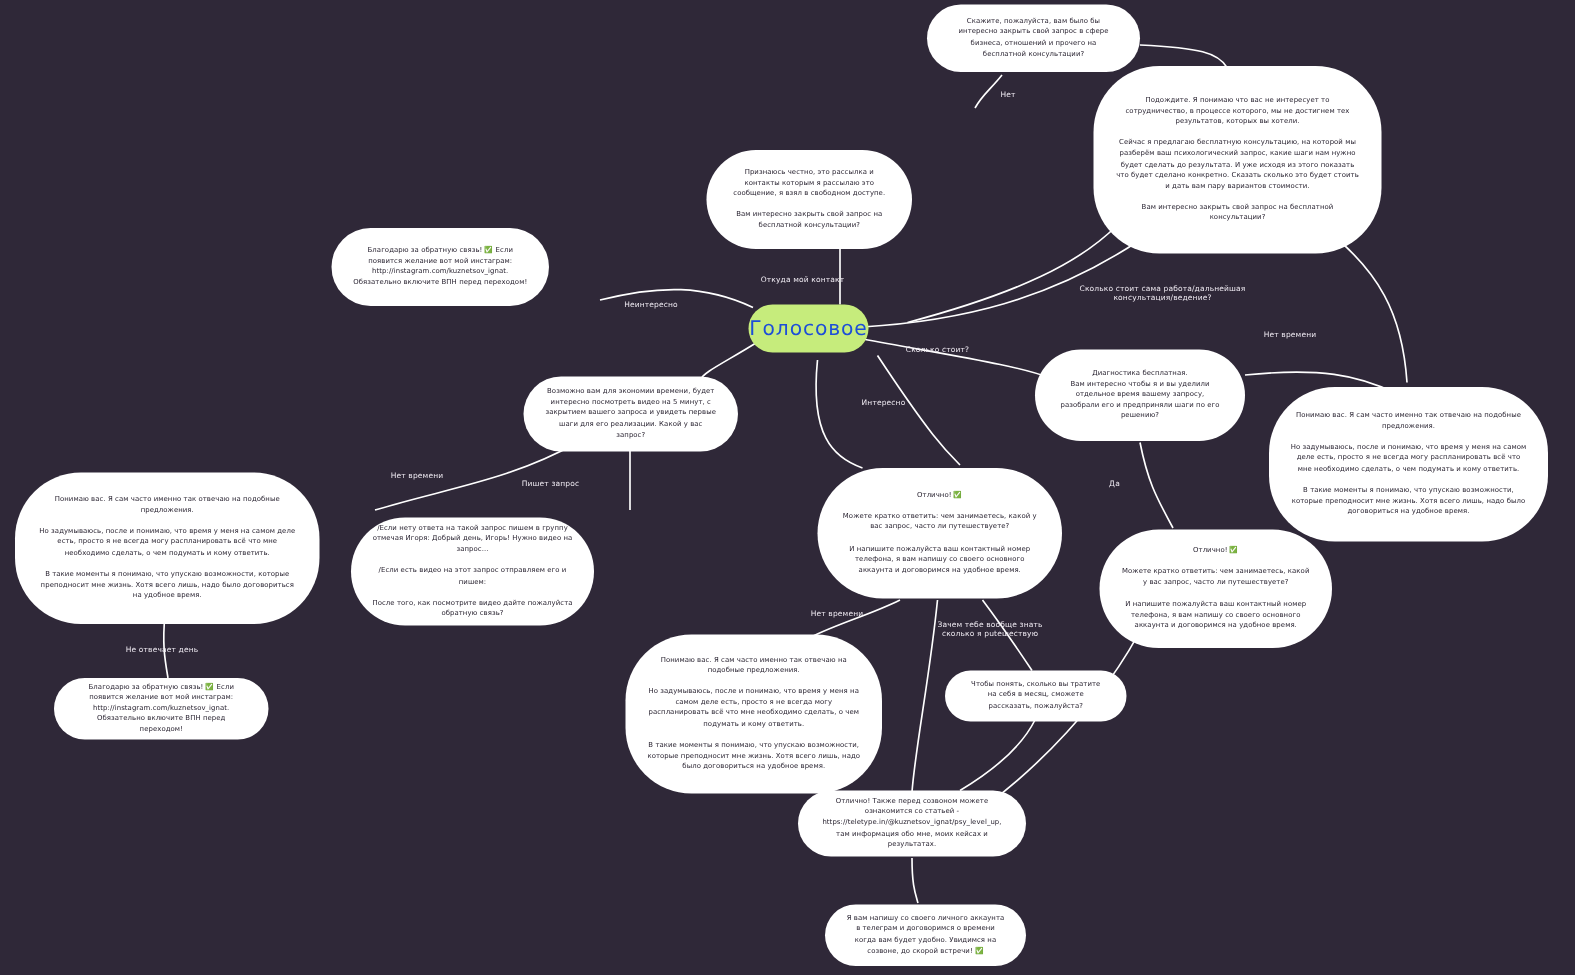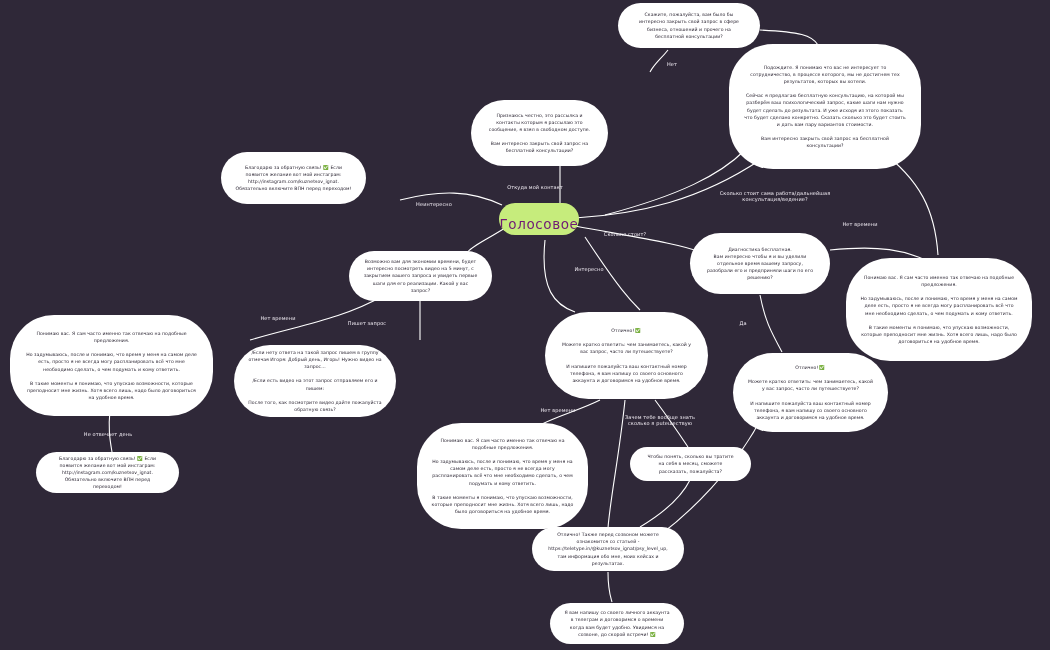--- a/index.html
+++ b/index.html
@@ -58,27 +58,26 @@
     padding: 8px 14px;
     letter-spacing: 0.05px;
     overflow: hidden;
   }
   .node .inner {
     width: 100%;
     white-space: pre-line;
   }
   .node.central {
     background: #c6ec7c;
-    color: #701a75;
+    color: #1d4ed8;
     border-radius: 26px;
     font-size: 13.5px;
     letter-spacing: 0.6px;
     font-weight: 400;
     padding: 0;
-    align-items: flex-end;
   }
 </style>
 </head>
 <body>
 
 <div id="canvas">
 
   <svg class="edges" viewBox="0 0 1050 650">
 
     <path d="M575,218 C640,214 700,200 760,160"></path>

